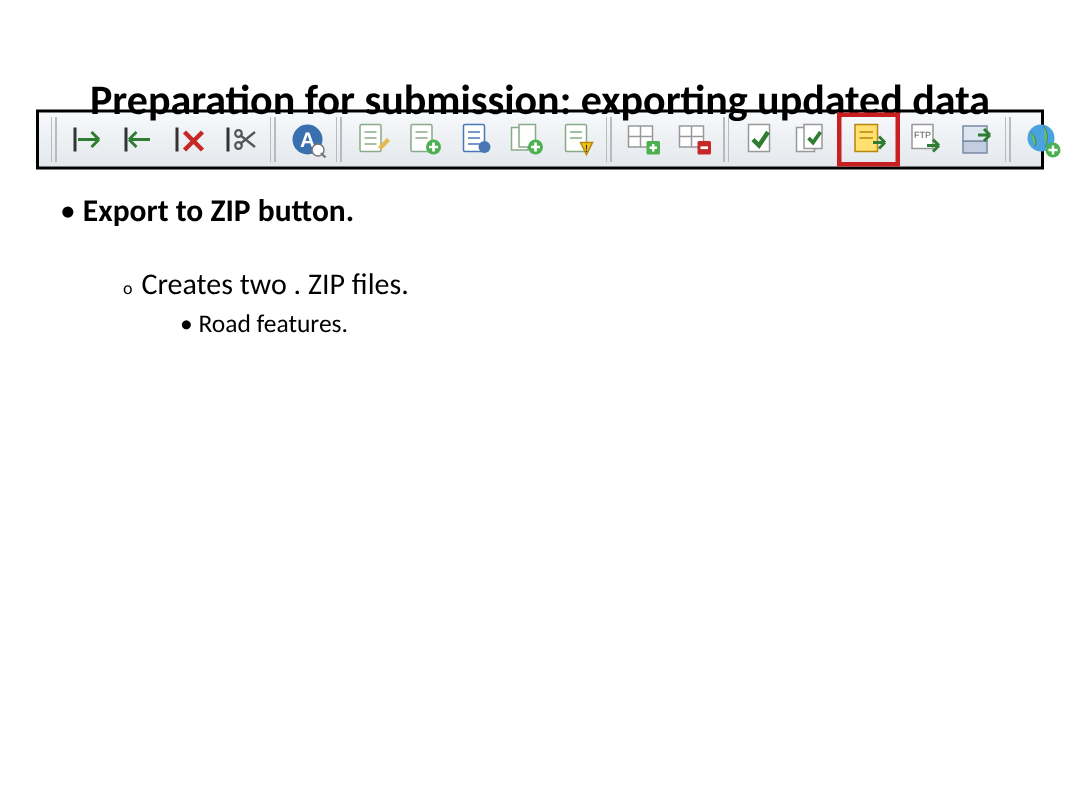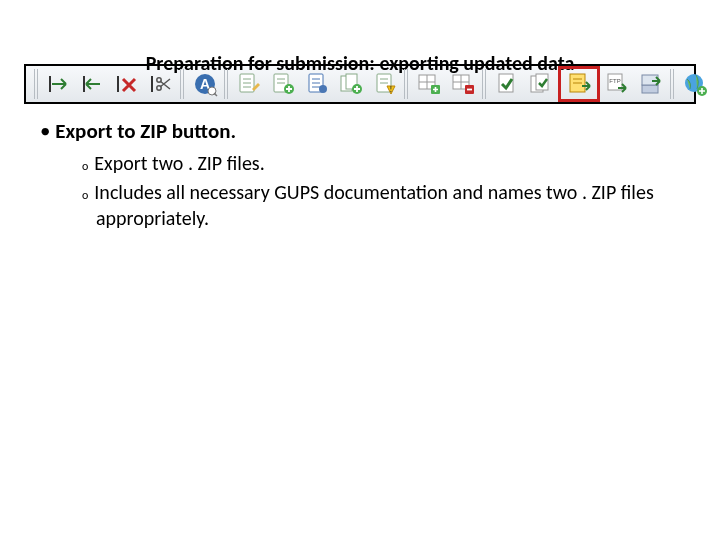--- a/index.html
+++ b/index.html
@@ -1,18 +1,18 @@
 <!DOCTYPE html>
 <html><head>
 <meta charset="utf-8">
 <style>
   * { box-sizing: border-box; margin: 0; padding: 0; }
   html, body { width: 720px; height: 540px; background: #fff; font-family: Calibri, Arial, sans-serif; color: #000; }
   .slide { width: 720px; height: 540px; position: relative; padding: 0 24px; }
-  .title { font-size: 20px; font-weight: 700; text-align: center; margin-top: 52px; line-height: 1.1; }
+  .title { font-size: 28px; font-weight: 700; text-align: center; margin-top: 52px; line-height: 1.1; }
   .toolbar-wrap { margin-top: -10px; }
   .toolbar {
     border: 2px solid #000;
     background: linear-gradient(#f7f9fb, #e4e8ec);
     height: 40px;
     display: flex;
     align-items: center;
     padding: 0 6px;
     gap: 0;
   }
@@ -30,21 +30,21 @@
   }
   .tbtn svg { width: 26px; height: 26px; }
   .highlight-box {
     border: 3px solid #c82020;
     padding: 1px;
     height: 36px;
     display: flex; align-items: center; justify-content: center;
     flex: 0 0 auto;
   }
   .content { margin-top: 14px; font-size: 21px; line-height: 1.28; }
-  .b1 { margin-left: 16px; margin-bottom: 6px; }
+  .b1 { margin-left: 16px; margin-bottom: 24px; }
   .b1::before { content: "• "; }
   .b1 .lbl { font-weight: 700; }
   .b2 { margin-left: 58px; text-indent: -14px; padding-left: 14px; font-size: 20px; margin-top: 4px; }
   .b2 .om { font-size: 12px; vertical-align: 0; margin-right: 6px; }
   .b3 { margin-left: 96px; font-size: 17px; margin-top: 2px; }
   .b3::before { content: "• "; }
   .footer { position: absolute; left: 24px; bottom: 16px; display: flex; align-items: center; gap: 10px; }
   .dept { font-size: 8px; line-height: 1.15; color: #333; }
   .dept .bold { font-weight: 700; }
 </style>
@@ -216,23 +216,23 @@
             <circle cx="20" cy="20" r="5" fill="#4caf50"></circle>
             <path d="M20 17 V23 M17 20 H23" stroke="#fff" stroke-width="1.6"></path>
           </svg>
       </span>
     </div>
   </div>
 
   <div class="content">
     <p class="b1"><span class="lbl">Export to ZIP button.</span></p>
 
-    <p class="b2"><span class="om">o</span><span>Export two . ZIP files.</span></p>
-
-    <p class="b2"><span class="om">o</span><span>Includes all necessary GUPS documentation and names two . ZIP files appropriately.</span></p>
+    <p class="b2"><span class="om">o</span><span>Creates two . ZIP files.</span></p>
+    <p class="b3">Road features.</p>
+
   </div>
 
   <div class="footer">
 
     <div class="dept">
       <div class="bold">U.S. Department of Commerce</div>
 
     </div>
   </div>
 

